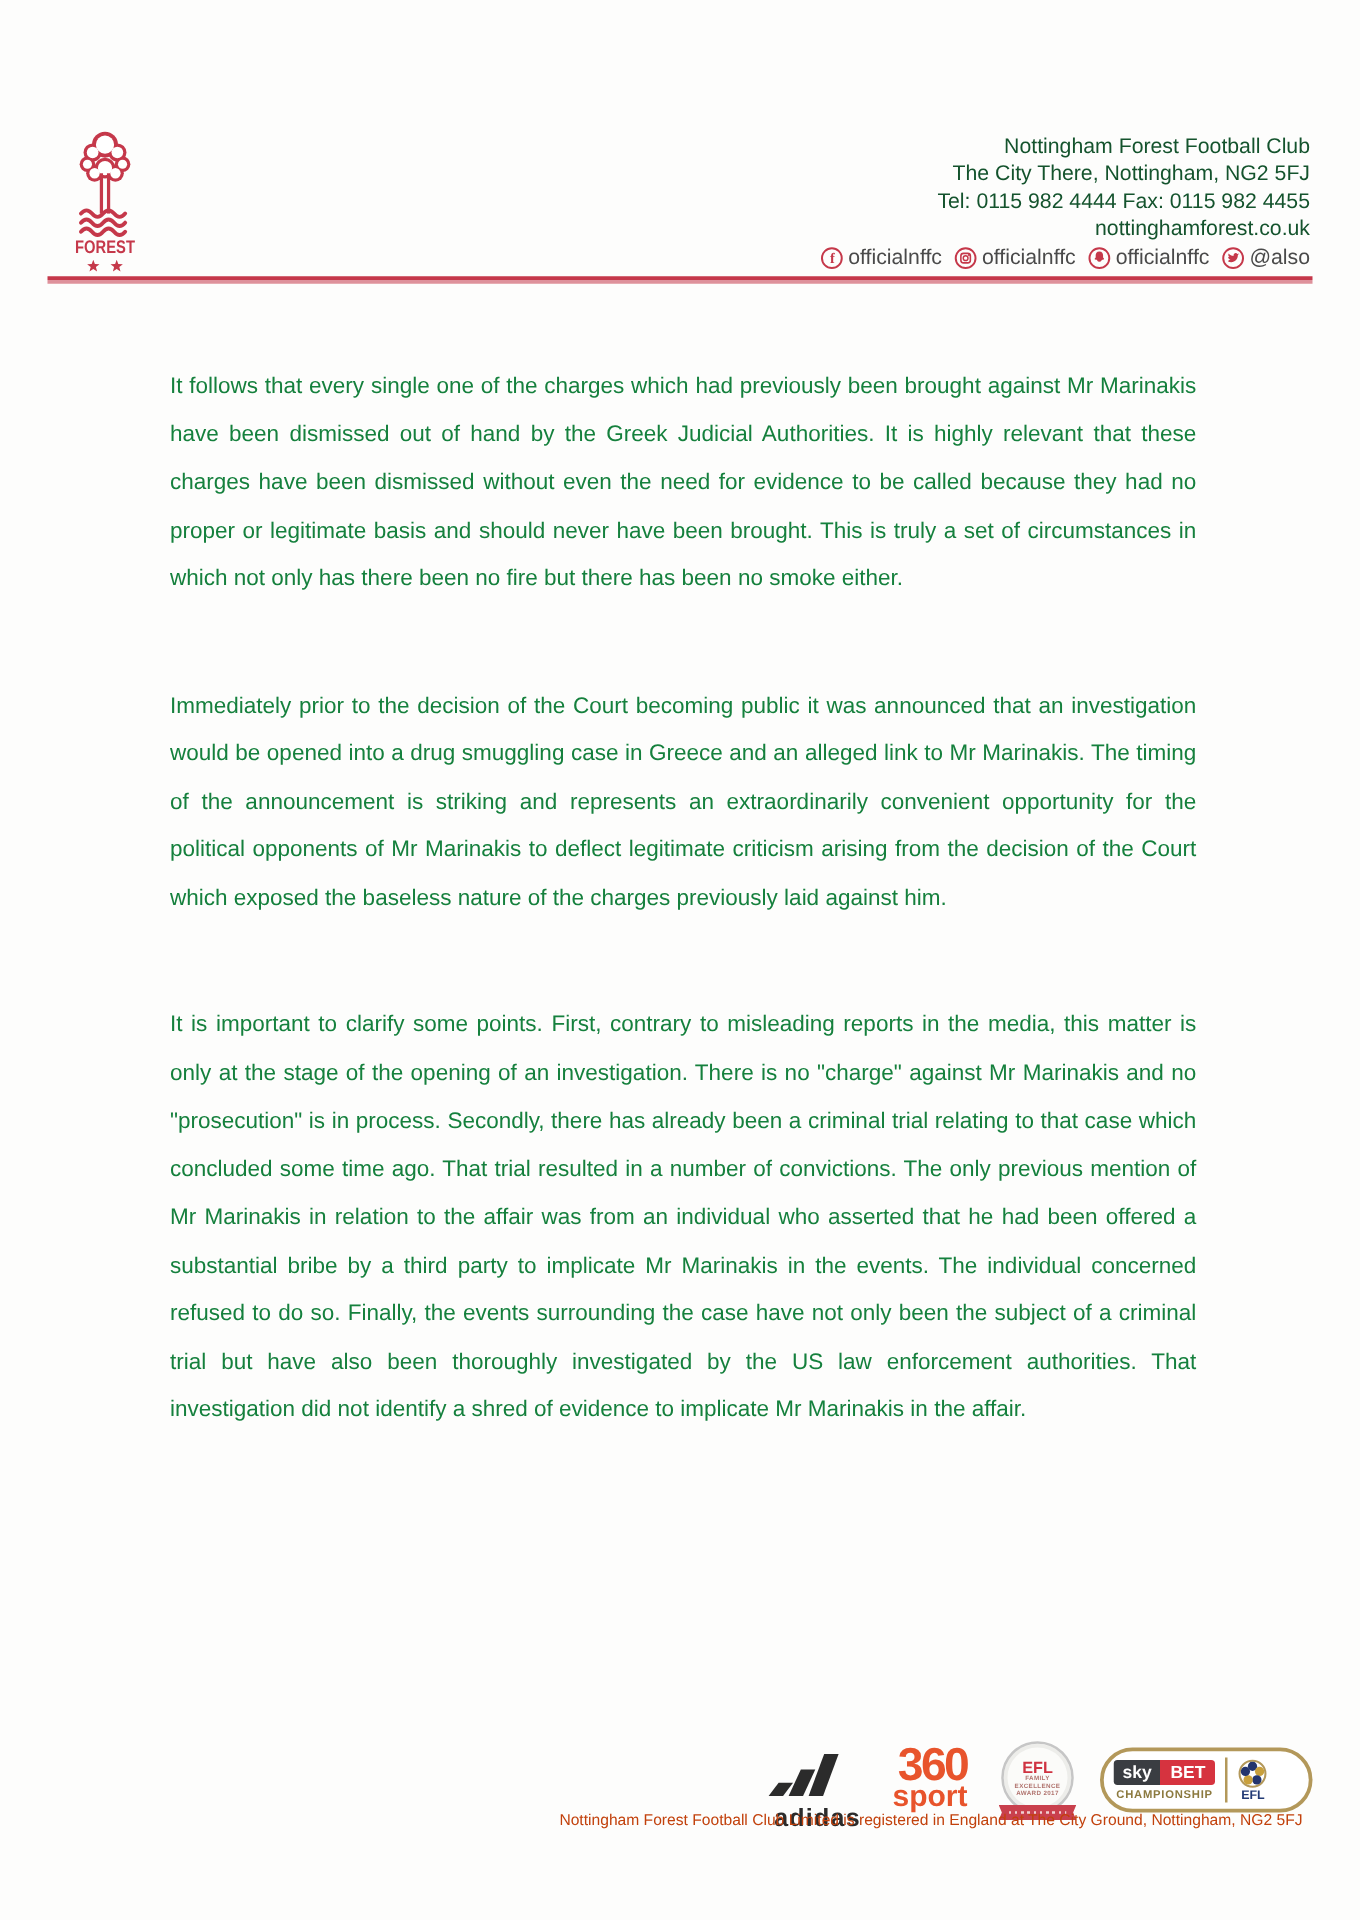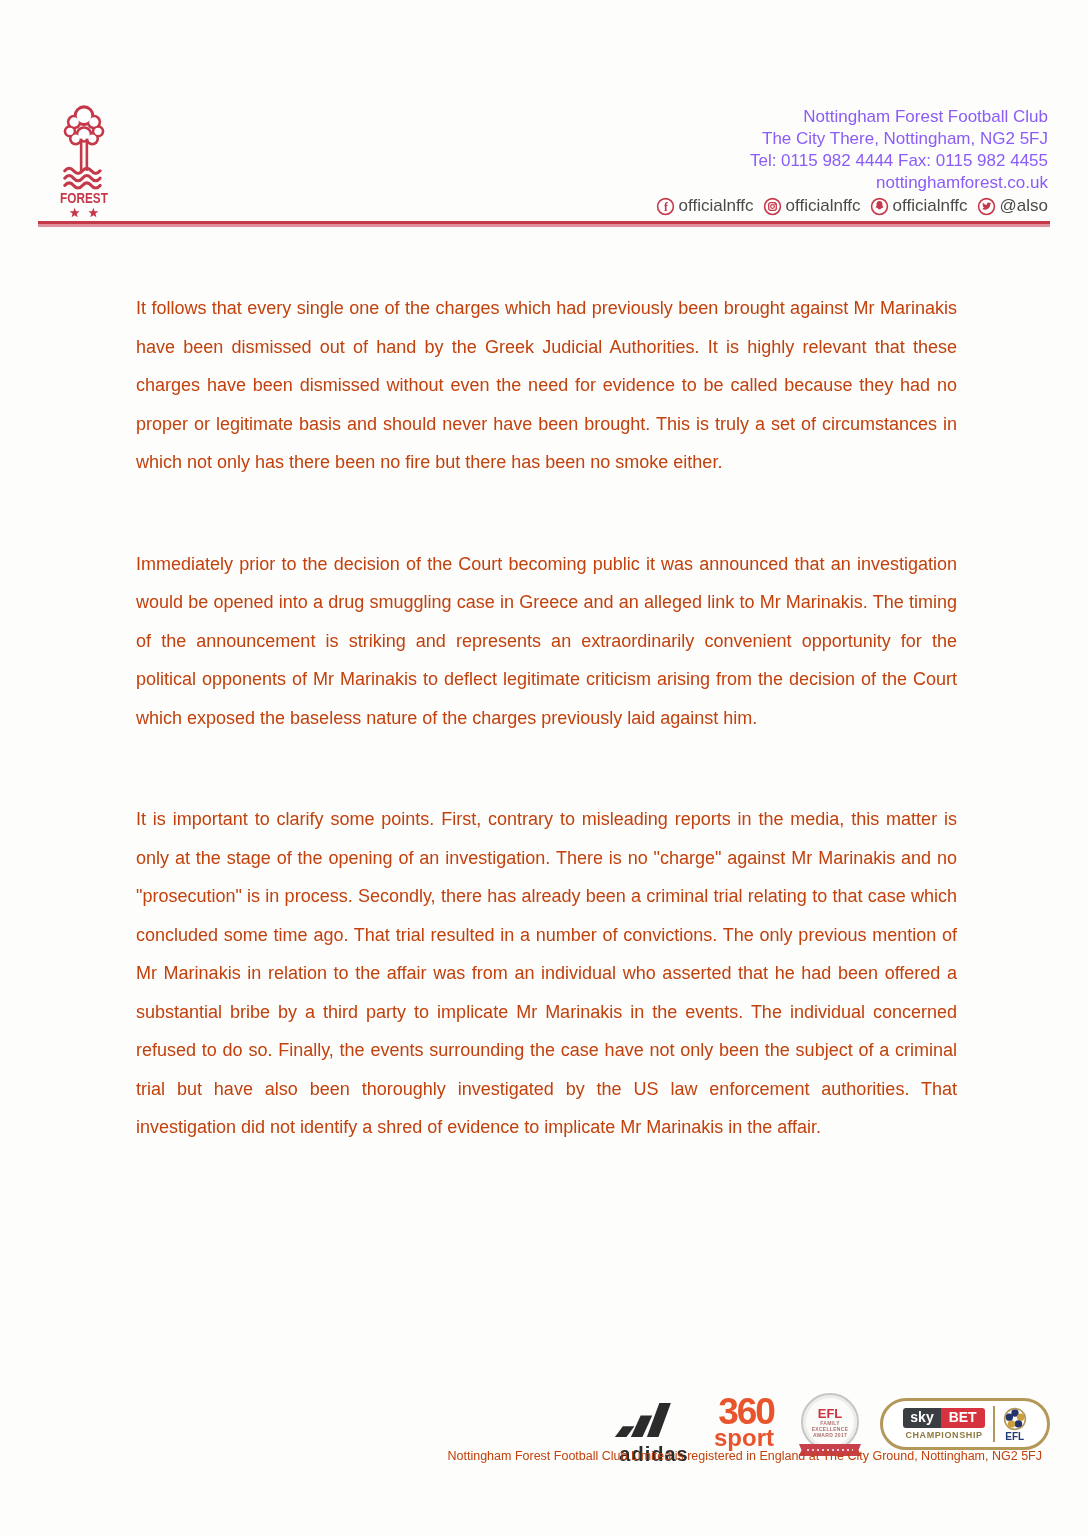--- a/index.html
+++ b/index.html
@@ -10,40 +10,40 @@
     font-family:"Liberation Sans", sans-serif;
     color:#3d3d3d;
     overflow:hidden;
   }
 
   
   .crest { position:absolute; left:58px; top:102px; width:52px; height:119px; }
 
   .address-block {
     position:absolute; top:106px; right:40px;
-    text-align:right; font-size:17px; line-height:22px; color:#8b5cf6;
+    text-align:right; font-size:17px; line-height:22px; color:#14532d;
   }
   .social-row {
     position:absolute; top:196px; right:40px;
     display:flex; align-items:center; gap:9px;
     font-size:17px; color:#4a4a4a;
   }
   .social-item { display:flex; align-items:center; gap:4px; }
   .social-item svg { display:block; }
 
   .rule {
     position:absolute; top:221px; left:38px; width:1012px; height:3px;
     background:#c5384a;
     box-shadow:0 3px 0 rgba(197,56,74,.55);
   }
 
   
   .letter-body {
     position:absolute; top:289px; left:136px; width:821px;
-    font-size:18px; line-height:38.5px; color:#c2410c;
+    font-size:18px; line-height:38.5px; color:#15803d;
   }
   .letter-body p { text-align:justify; margin-bottom:63px; }
   .letter-body p:last-child { margin-bottom:0; }
 
   
   .sponsor-row {
     position:absolute; top:1393px; left:610px;
     display:flex; align-items:flex-start;
   }
   .adidas-block { width:88px; margin-top:8px; text-align:center; }
@@ -65,21 +65,21 @@
     width:62px; height:12px; margin-top:-7px; background:#c9404d;
     clip-path:polygon(0% 0%,100% 0%,96% 50%,100% 100%,0% 100%,4% 50%);
     background-image:repeating-linear-gradient(90deg, rgba(255,255,255,.75) 0 2px, rgba(0,0,0,0) 2px 5px);
     background-size:46px 2px; background-position:8px 5px; background-repeat:no-repeat;
     background-color:#c9404d;
   }
 
   .skybet-pill {
     margin-left:18px; margin-top:5px;
     width:170px; height:52px; border:3px solid #b3985a; border-radius:26px;
-    background:#fff; display:flex; align-items:center; justify-content:center; padding:0 8px;
+    background:#fff; display:flex; align-items:center; padding:0 8px;
   }
   .skybet-left { display:flex; flex-direction:column; align-items:center; }
   .skybet-wordrow { display:flex; }
   .sky-box {
     background:#3a3d42; color:#fff; font-weight:bold; font-size:14px;
     padding:2px 7px 3px; border-radius:3px 0 0 3px; line-height:15px;
   }
   .bet-box {
     background:#d6333f; color:#fff; font-weight:bold; font-size:14px;
     padding:2px 8px 3px; border-radius:0 3px 3px 0; line-height:15px;

